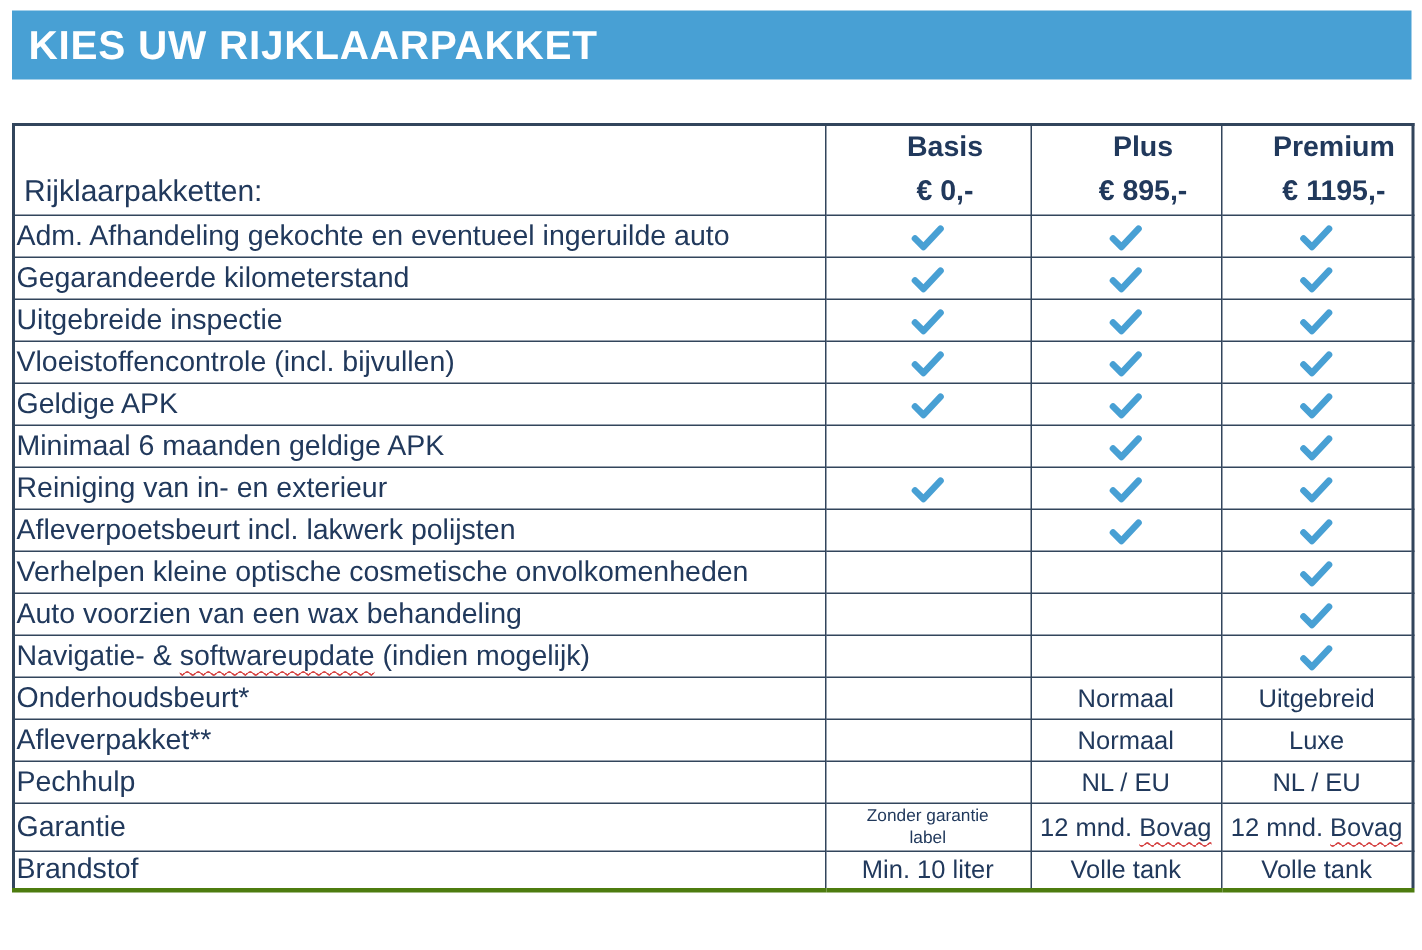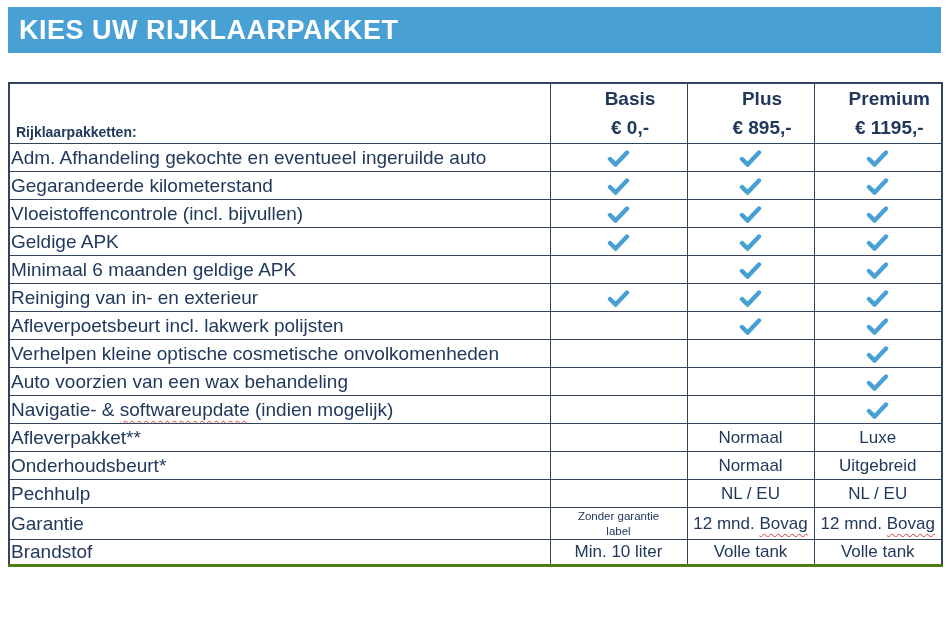--- a/index.html
+++ b/index.html
@@ -36,22 +36,22 @@
     border-collapse: collapse;
     table-layout: fixed;
     color: #21395C;
   }
   table.pkg, table.pkg td { border: 1px solid #32455C; }
   table.pkg { border-width: 2px; }
 
   thead td { height: 59px; padding-left: 24px; }
   td.corner-cell {
     vertical-align: bottom;
-    font-weight: 700;
-    font-size: 14px;
+    font-weight: 400;
+    font-size: 20px;
     padding: 0 0 3px 6px;
     white-space: nowrap;
   }
   td.col-header {
     text-align: center;
     vertical-align: middle;
     font-weight: 700;
     font-size: 19px;
     line-height: 1.5;
     white-space: nowrap;
@@ -142,20 +142,32 @@
               <path d="M3 10 L8.6 15.6 L20 3.5" fill="none" stroke="#48A0D4" stroke-width="4.4" stroke-linecap="round" stroke-linejoin="round"></path>
             </svg></td>
           <td class="value-cell"><svg width="23" height="19" viewBox="0 0 23 19">
               <path d="M3 10 L8.6 15.6 L20 3.5" fill="none" stroke="#48A0D4" stroke-width="4.4" stroke-linecap="round" stroke-linejoin="round"></path>
             </svg></td>
           <td class="value-cell"><svg width="23" height="19" viewBox="0 0 23 19">
               <path d="M3 10 L8.6 15.6 L20 3.5" fill="none" stroke="#48A0D4" stroke-width="4.4" stroke-linecap="round" stroke-linejoin="round"></path>
             </svg></td>
         </tr>
         <tr>
+          <td class="label-cell">Uitgebreide inspectie</td>
+          <td class="value-cell"><svg width="23" height="19" viewBox="0 0 23 19">
+              <path d="M3 10 L8.6 15.6 L20 3.5" fill="none" stroke="#48A0D4" stroke-width="4.4" stroke-linecap="round" stroke-linejoin="round"></path>
+            </svg></td>
+          <td class="value-cell"><svg width="23" height="19" viewBox="0 0 23 19">
+              <path d="M3 10 L8.6 15.6 L20 3.5" fill="none" stroke="#48A0D4" stroke-width="4.4" stroke-linecap="round" stroke-linejoin="round"></path>
+            </svg></td>
+          <td class="value-cell"><svg width="23" height="19" viewBox="0 0 23 19">
+              <path d="M3 10 L8.6 15.6 L20 3.5" fill="none" stroke="#48A0D4" stroke-width="4.4" stroke-linecap="round" stroke-linejoin="round"></path>
+            </svg></td>
+        </tr>
+        <tr>
           <td class="label-cell">Vloeistoffencontrole (incl. bijvullen)</td>
           <td class="value-cell"><svg width="23" height="19" viewBox="0 0 23 19">
               <path d="M3 10 L8.6 15.6 L20 3.5" fill="none" stroke="#48A0D4" stroke-width="4.4" stroke-linecap="round" stroke-linejoin="round"></path>
             </svg></td>
           <td class="value-cell"><svg width="23" height="19" viewBox="0 0 23 19">
               <path d="M3 10 L8.6 15.6 L20 3.5" fill="none" stroke="#48A0D4" stroke-width="4.4" stroke-linecap="round" stroke-linejoin="round"></path>
             </svg></td>
           <td class="value-cell"><svg width="23" height="19" viewBox="0 0 23 19">
               <path d="M3 10 L8.6 15.6 L20 3.5" fill="none" stroke="#48A0D4" stroke-width="4.4" stroke-linecap="round" stroke-linejoin="round"></path>
             </svg></td>
@@ -220,32 +232,32 @@
               <path d="M3 10 L8.6 15.6 L20 3.5" fill="none" stroke="#48A0D4" stroke-width="4.4" stroke-linecap="round" stroke-linejoin="round"></path>
             </svg></td>
         </tr>
         <tr>
           <td class="label-cell">Navigatie- &amp; <span class="squiggle">softwareupdate</span> (indien mogelijk)</td>
           <td class="value-cell"></td>
           <td class="value-cell"></td>
           <td class="value-cell"><svg width="23" height="19" viewBox="0 0 23 19">
               <path d="M3 10 L8.6 15.6 L20 3.5" fill="none" stroke="#48A0D4" stroke-width="4.4" stroke-linecap="round" stroke-linejoin="round"></path>
             </svg></td>
+        </tr>
+        <tr>
+          <td class="label-cell">Onderhoudsbeurt*</td>
+          <td class="value-cell"></td>
+          <td class="value-cell">Normaal</td>
+          <td class="value-cell">Uitgebreid</td>
         </tr>
         <tr>
           <td class="label-cell">Afleverpakket**</td>
           <td class="value-cell"></td>
           <td class="value-cell">Normaal</td>
           <td class="value-cell">Luxe</td>
-        </tr>
-        <tr>
-          <td class="label-cell">Onderhoudsbeurt*</td>
-          <td class="value-cell"></td>
-          <td class="value-cell">Normaal</td>
-          <td class="value-cell">Uitgebreid</td>
         </tr>
         <tr>
           <td class="label-cell">Pechhulp</td>
           <td class="value-cell"></td>
           <td class="value-cell">NL / EU</td>
           <td class="value-cell">NL / EU</td>
         </tr>
         <tr class="row-tall">
           <td class="label-cell">Garantie</td>
           <td class="value-cell small-text">Zonder garantie label</td>

